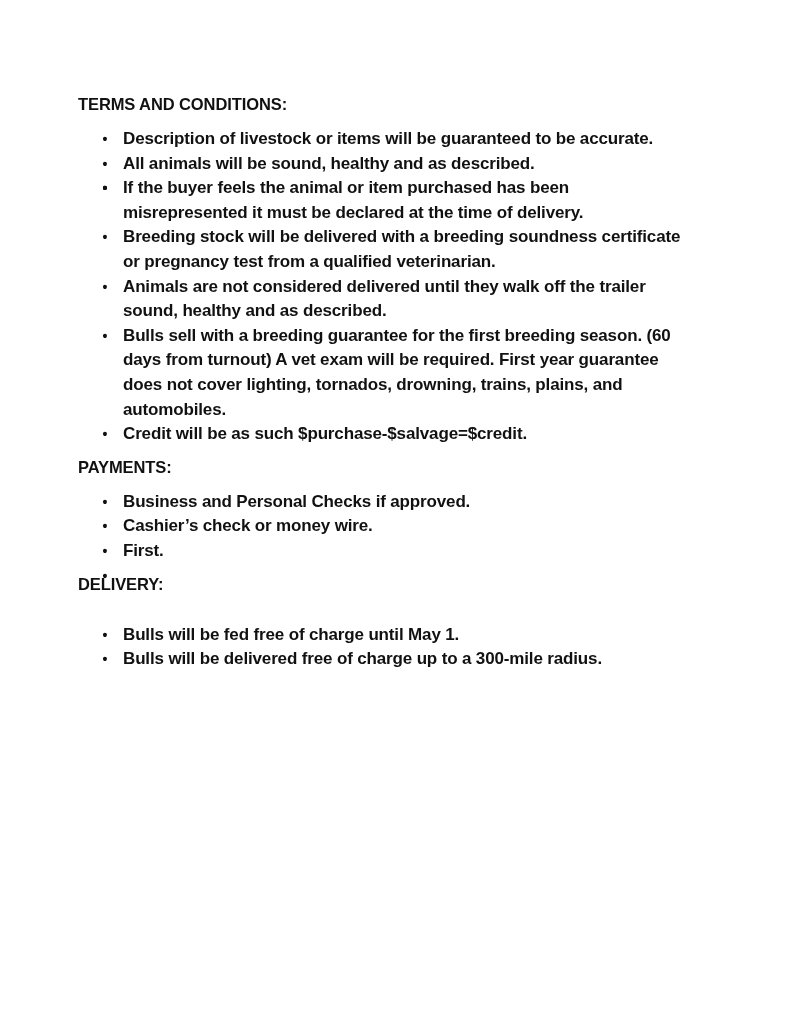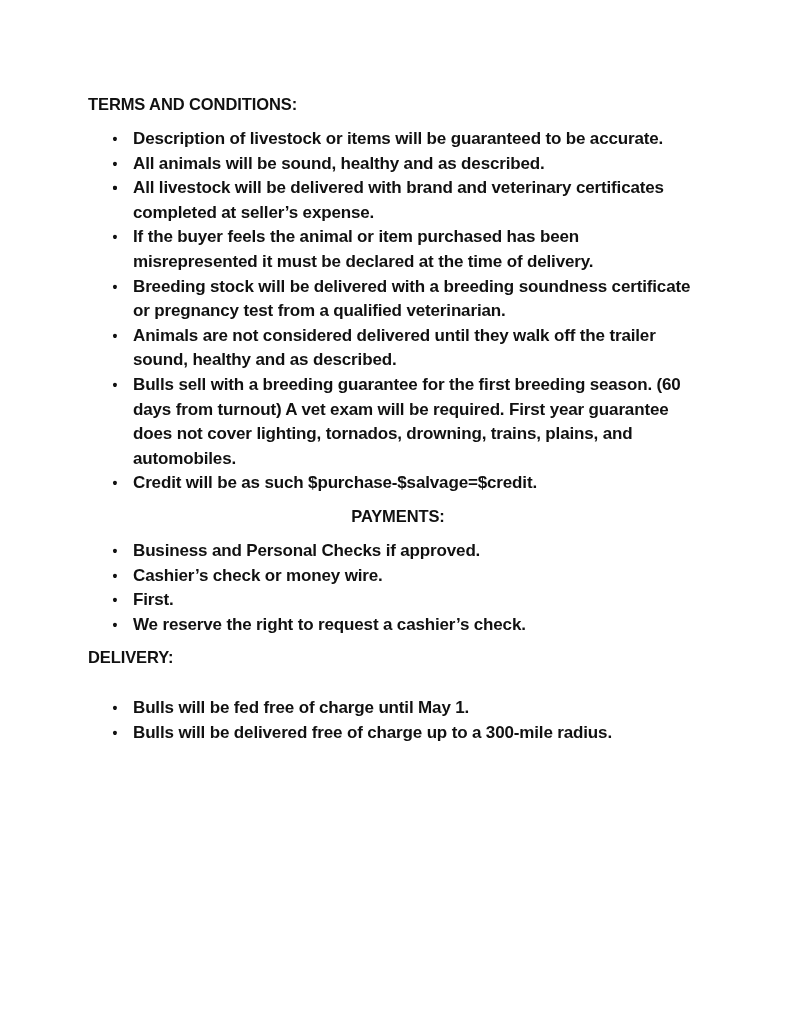--- a/index.html
+++ b/index.html
@@ -10,21 +10,21 @@
     body {
       width: 791px;
       height: 1024px;
       position: relative;
       overflow: hidden;
       font-family: "Liberation Sans", sans-serif;
       color: #111111;
     }
     .page {
       position: absolute;
-      left: 88px;
+      left: 78px;
       top: 92px;
       width: 620px;
     }
     .heading {
       font-size: 16.5px;
       font-weight: bold;
       margin: 0;
       line-height: 24px;
       letter-spacing: -0.1px;
     }
@@ -44,51 +44,51 @@
     ul.items li .bullet {
       position: absolute;
       left: 22px;
       top: 0;
       width: 10px;
       text-align: center;
       font-size: 14px;
     }
     .sec1-heading { margin-bottom: 11px; }
     .sec1-list { margin-bottom: 8px !important; }
-    .sec2-heading { margin-bottom: 11px; text-align: center; }
+    .sec2-heading { margin-bottom: 11px; }
     .sec2-list { margin-bottom: 8px !important; }
     .sec3-heading { margin-bottom: 27px; }
   </style>
 </head>
 <body>
 
 <div class="page">
 
   <section>
     <h2 class="heading sec1-heading">TERMS AND CONDITIONS:</h2>
     <ul class="items sec1-list">
       <li><span class="bullet">•</span><span>Description of livestock or items will be guaranteed to be accurate.</span></li>
       <li><span class="bullet">•</span><span>All animals will be sound, healthy and as described.</span></li>
       <li><span class="bullet">•</span></li>
-      <li><span class="bullet">•</span><span>All livestock will be delivered with brand and veterinary certificates completed at seller’s expense.</span></li>
+      <li><span class="bullet">•</span></li>
       <li><span class="bullet">•</span><span>If the buyer feels the animal or item purchased has been misrepresented it must be declared at the time of delivery.</span></li>
       <li><span class="bullet">•</span><span>Breeding stock will be delivered with a breeding soundness certificate or pregnancy test from a qualified veterinarian.</span></li>
       <li><span class="bullet">•</span><span>Animals are not considered delivered until they walk off the trailer sound, healthy and as described.</span></li>
       <li><span class="bullet">•</span><span>Bulls sell with a breeding guarantee for the first breeding season. (60 days from turnout) A vet exam will be required. First year guarantee does not cover lighting, tornados, drowning, trains, plains, and automobiles.</span></li>
       <li><span class="bullet">•</span><span>Credit will be as such $purchase-$salvage=$credit.</span></li>
     </ul>
   </section>
 
   <section>
     <h2 class="heading sec2-heading">PAYMENTS:</h2>
     <ul class="items sec2-list">
       <li><span class="bullet">•</span><span>Business and Personal Checks if approved.</span></li>
       <li><span class="bullet">•</span><span>Cashier’s check or money wire.</span></li>
       <li><span class="bullet">•</span><span>First.</span></li>
-      <li><span class="bullet">•</span><span>We reserve the right to request a cashier’s check.</span></li>
+      <li><span class="bullet">•</span></li>
     </ul>
   </section>
 
   <section>
     <h2 class="heading sec3-heading">DELIVERY:</h2>
     <ul class="items">
       <li><span class="bullet">•</span><span>Bulls will be fed free of charge until May 1.</span></li>
       <li><span class="bullet">•</span><span>Bulls will be delivered free of charge up to a 300-mile radius.</span></li>
     </ul>
   </section>

